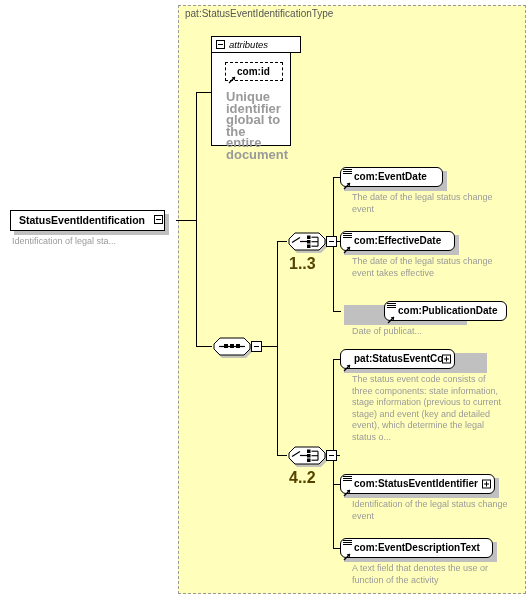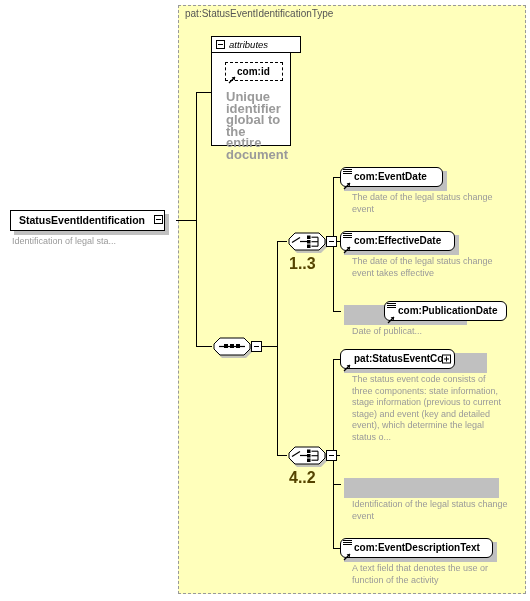--- a/index.html
+++ b/index.html
@@ -430,20 +430,35 @@
         <path d="M1 7 L7 1" stroke="#000" stroke-width="1.2" fill="none"></path>
         <path d="M7 1 L3.6 1.2 L6.8 4.4 Z" fill="#000"></path>
       </svg>
     </span>
     <span class="box-label">pat:StatusEventCo...</span>
     <span class="plus-box"></span>
   </div>
   <div class="desc" style="left:352px; top:374px; width:150px;">The status event code consists of three components: state information, stage information (previous to current stage) and event (key and detailed event), which determine the legal status o...</div>
 
   <div class="box-shadow" style="left:344px; top:478px; width:155px; height:20px;"></div>
+  <div class="box elem-box has-plus" style="left:340px; top:474px; width:155px;">
+    <span class="lines-icon">
+      <i></i>
+        <i></i>
+        <i></i>
+    </span>
+    <span class="arrow-icon">
+      <svg width="8" height="8" viewBox="0 0 8 8">
+        <path d="M1 7 L7 1" stroke="#000" stroke-width="1.2" fill="none"></path>
+        <path d="M7 1 L3.6 1.2 L6.8 4.4 Z" fill="#000"></path>
+      </svg>
+    </span>
+    <span class="box-label">com:StatusEventIdentifier</span>
+    <span class="plus-box"></span>
+  </div>
   <div class="desc" style="left:352px; top:499px; width:160px;">Identification of the legal status change event</div>
 
   <div class="box-shadow" style="left:344px; top:542px; width:153px; height:20px;"></div>
   <div class="box elem-box" style="left:340px; top:538px; width:153px;">
     <span class="lines-icon">
       <i></i>
         <i></i>
         <i></i>
     </span>
     <span class="arrow-icon">

